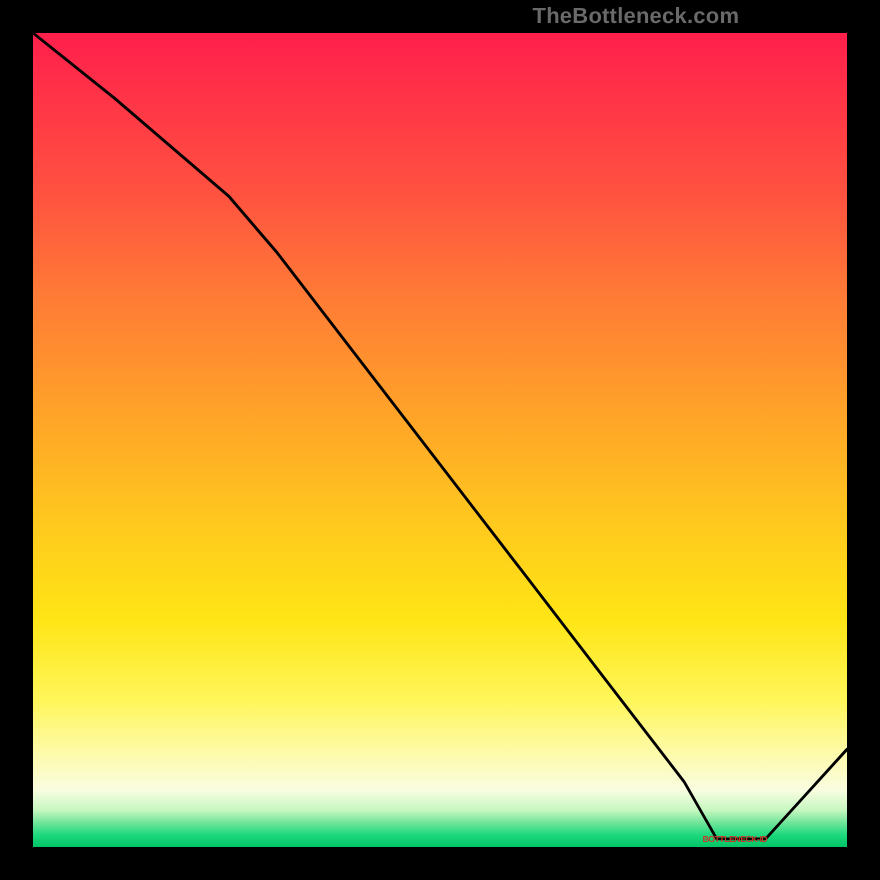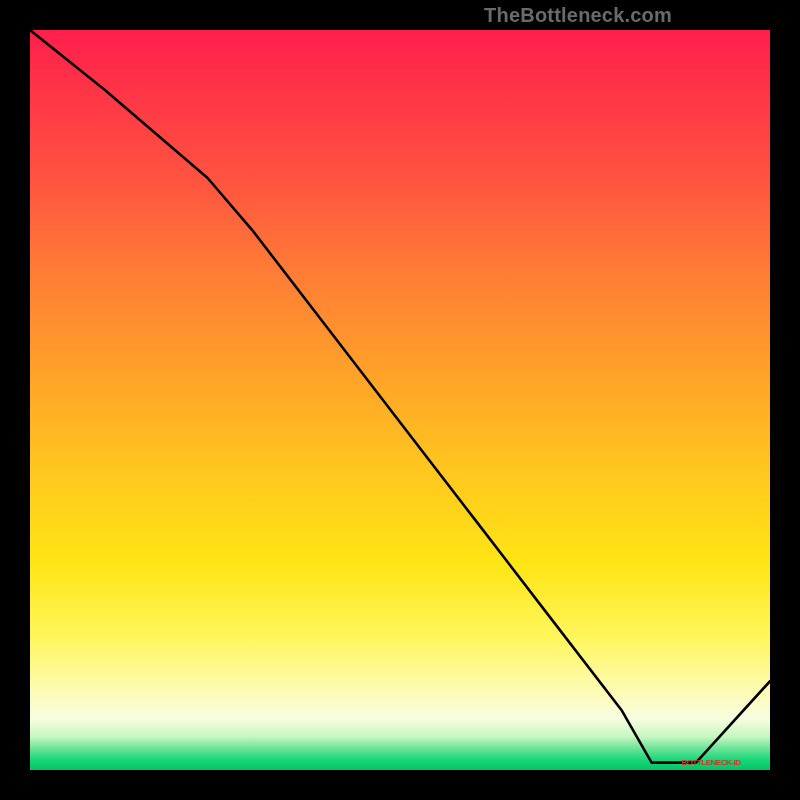--- a/index.html
+++ b/index.html
@@ -79,16 +79,16 @@
 
   <div class="watermark">TheBottleneck.com</div>
 
   <div class="plot">
     <div class="gradient"></div>
 
     <svg class="curve" viewBox="0 0 740 740" preserveAspectRatio="none">
       <path d="M 0.0 0.0 L 74.0 59.2 L 177.6 148.0 L 222.0 199.8 L 296.0 296.0 L 370.0 392.2 L 444.0 488.4 L 518.0 584.6 L 592.0 680.8 L 621.6 732.6 L 666.0 732.6 L 740.0 651.2" fill="none" stroke="#000" stroke-width="2.6" stroke-linejoin="round" stroke-linecap="round"></path>
     </svg>
 
-    <div class="marker" style="left: 681px; top: 732.6px;">BOTTLENECK-ID</div>
+    <div class="marker" style="left: 638px; top: 732.6px;">BOTTLENECK-ID</div>
   </div>
 
 </div>
 
 </body></html>

